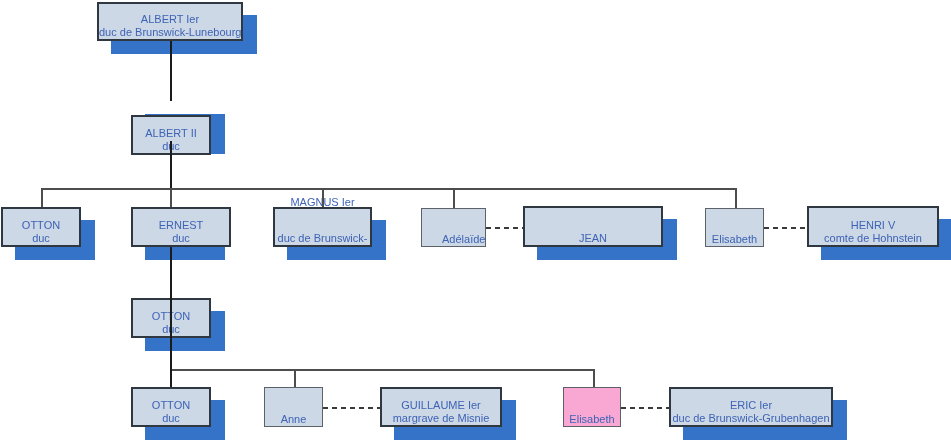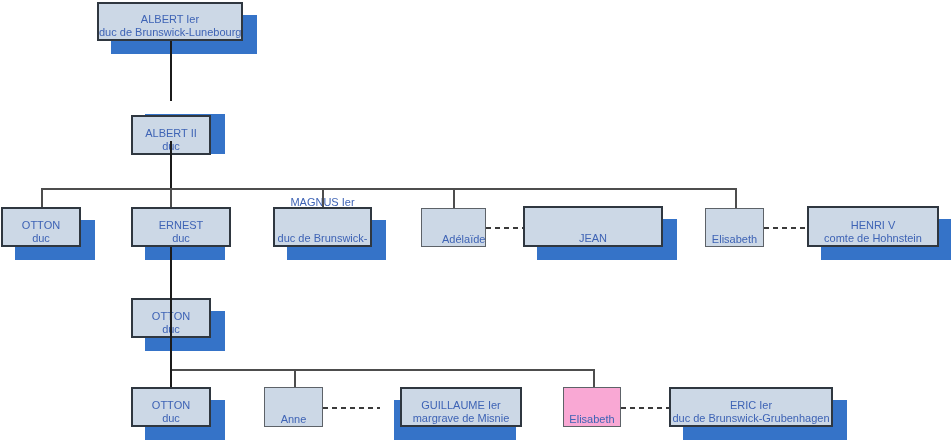--- a/index.html
+++ b/index.html
@@ -83,21 +83,21 @@
     </div>
     <div class="shadow" style="left: 145px; top: 400px; width: 80px; height: 40px; background: rgb(53, 115, 200);"></div>
     <div class="node primary" style="left: 131px; top: 387px; width: 80px; height: 40px; background: rgb(204, 216, 230); color: rgb(62, 99, 181); border: 2px solid rgb(47, 55, 64);">
       <div class="name">OTTON</div>
       <div class="title">duc</div>
     </div>
     <div class="node spouse" style="left: 264px; top: 387px; width: 59px; height: 40px; background: rgb(204, 216, 230); color: rgb(62, 99, 181); border: 1.5px solid rgb(93, 98, 104);">
       <div class="name">Anne</div>
     </div>
     <div class="shadow" style="left: 394px; top: 400px; width: 122px; height: 40px; background: rgb(53, 115, 200);"></div>
-    <div class="node primary" style="left: 380px; top: 387px; width: 122px; height: 40px; background: rgb(204, 216, 230); color: rgb(62, 99, 181); border: 2px solid rgb(47, 55, 64); margin-left: 20px;">
+    <div class="node primary" style="left: 380px; top: 387px; width: 122px; height: 40px; background: rgb(204, 216, 230); color: rgb(62, 99, 181); border: 2px solid rgb(47, 55, 64);">
       <div class="name">GUILLAUME Ier</div>
       <div class="title">margrave de Misnie</div>
     </div>
     <div class="node spouse" style="left: 563px; top: 387px; width: 58px; height: 40px; background: #f9a8d4; color: rgb(62, 99, 181); border: 1.5px solid rgb(93, 98, 104);">
       <div class="name">Elisabeth</div>
     </div>
     <div class="shadow" style="left: 683px; top: 400px; width: 164px; height: 40px; background: rgb(53, 115, 200);"></div>
     <div class="node primary" style="left: 669px; top: 387px; width: 164px; height: 40px; background: rgb(204, 216, 230); color: rgb(62, 99, 181); border: 2px solid rgb(47, 55, 64);">
       <div class="name">ERIC Ier</div>
       <div class="title">duc de Brunswick-Grubenhagen</div>

